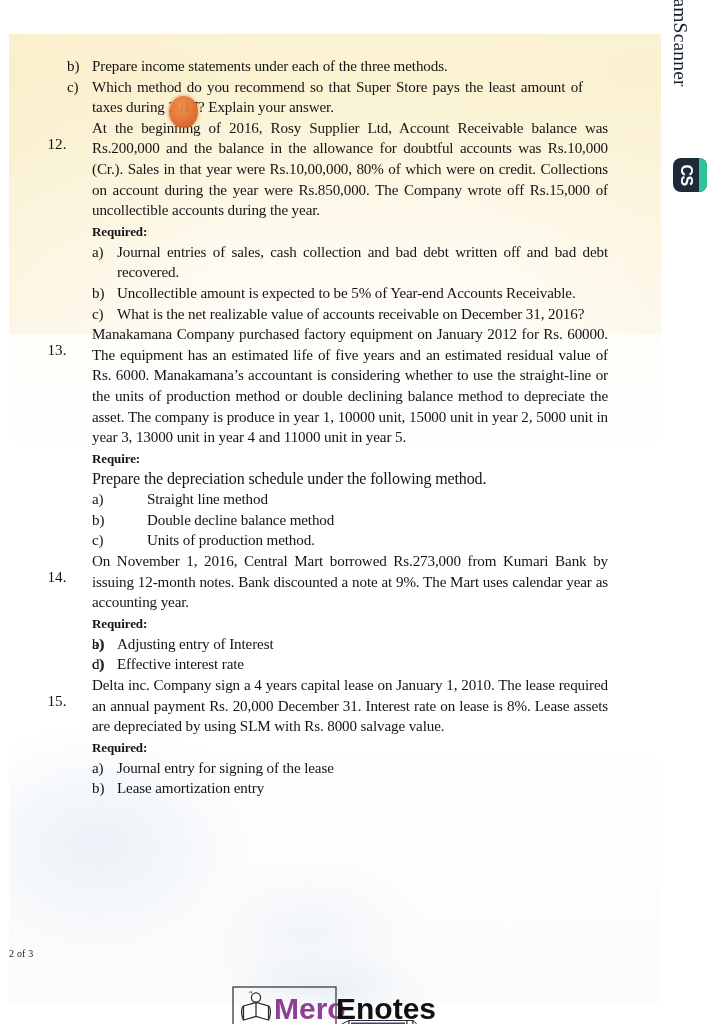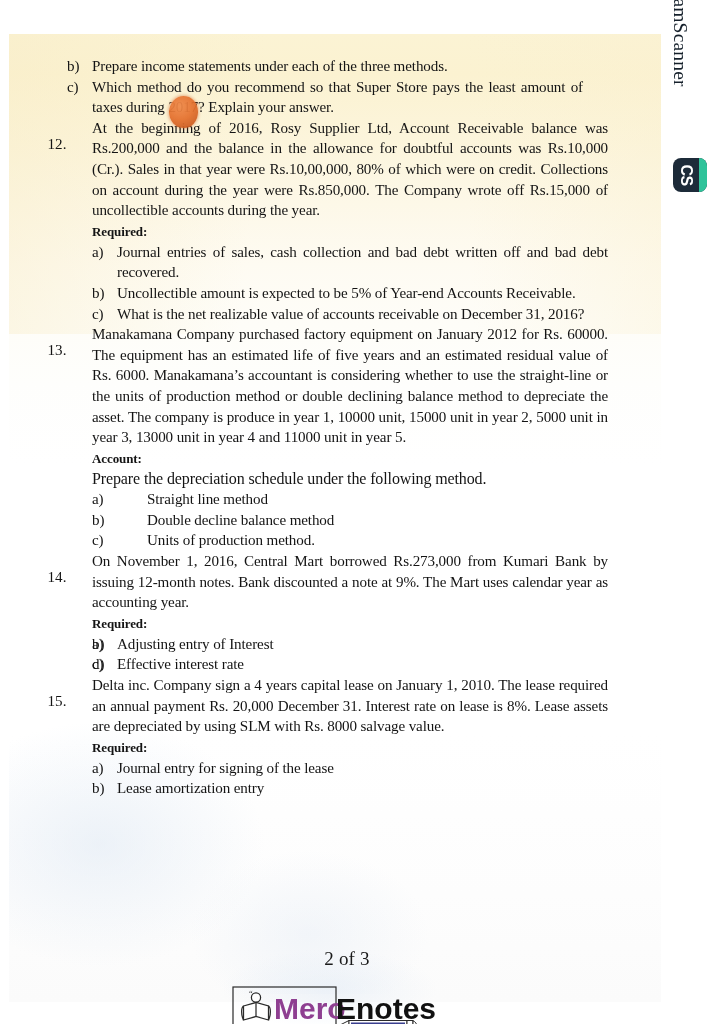--- a/index.html
+++ b/index.html
@@ -157,25 +157,25 @@
     border-radius: 50% 50% 48% 52% / 52% 48% 50% 50%;
     background: radial-gradient(circle at 38% 32%, #f08a4a 0%, #e4712f 48%, #cf5f24 78%, #b9541f 100%);
     box-shadow: 0 0 3px 1px rgba(210,100,45,0.45);
     opacity: 0.94;
     pointer-events: none;
   }
 
   
   .page-folio {
     position: absolute;
-    left: 12px;
+    left: 0;
     top: 914px;
     width: 652px;
-    text-align: center;
-    font-size: 19px;
+    text-align: left;
+    font-size: 10px;
     color: #1a1a1a;
     letter-spacing: 0.2px;
   }
 
   
   .logo-wrap {
     position: absolute;
     left: 222px;
     top: 948px;
     width: 210px;
@@ -256,21 +256,21 @@
           <div class="required-label">Required:</div>
           <div class="sub-list" style="margin-left: 0px;">
             <div class="sub-item"><span class="sub-letter">a)</span><span>Journal entries of sales, cash collection and bad debt written off and bad debt recovered.</span></div>
             <div class="sub-item"><span class="sub-letter">b)</span><span>Uncollectible amount is expected to be 5% of Year-end Accounts Receivable.</span></div>
             <div class="sub-item"><span class="sub-letter">c)</span><span>What is the net realizable value of accounts receivable on December 31, 2016?</span></div>
           </div>
         </div>
         <div class="q-block">
           <div class="q-num">13.</div>
           <div class="q-text">Manakamana Company purchased factory equipment on January 2012 for Rs. 60000. The equipment has an estimated life of five years and an estimated residual value of Rs. 6000. Manakamana’s accountant is considering whether to use the straight-line or the units of production method or double declining balance method to depreciate the asset. The company is produce in year 1, 10000 unit, 15000 unit in year 2, 5000 unit in year 3, 13000 unit in year 4 and 11000 unit in year 5.</div>
-          <div class="required-label">Account:</div>
+          <div class="required-label">Require:</div>
           <div class="plain-line">Prepare the depreciation schedule under the following method.</div>
           <div class="sub-list" style="margin-left: 0px;">
             <div class="sub-item wide noj"><span class="sub-letter">a)</span><span>Straight line method</span></div>
             <div class="sub-item wide noj"><span class="sub-letter">b)</span><span>Double decline balance method</span></div>
             <div class="sub-item wide noj"><span class="sub-letter">c)</span><span>Units of production method.</span></div>
           </div>
         </div>
         <div class="q-block">
           <div class="q-num">14.</div>
           <div class="q-text">On November 1, 2016, Central Mart borrowed Rs.273,000 from Kumari Bank by issuing 12-month notes. Bank discounted a note at 9%. The Mart uses calendar year as accounting year.</div>

